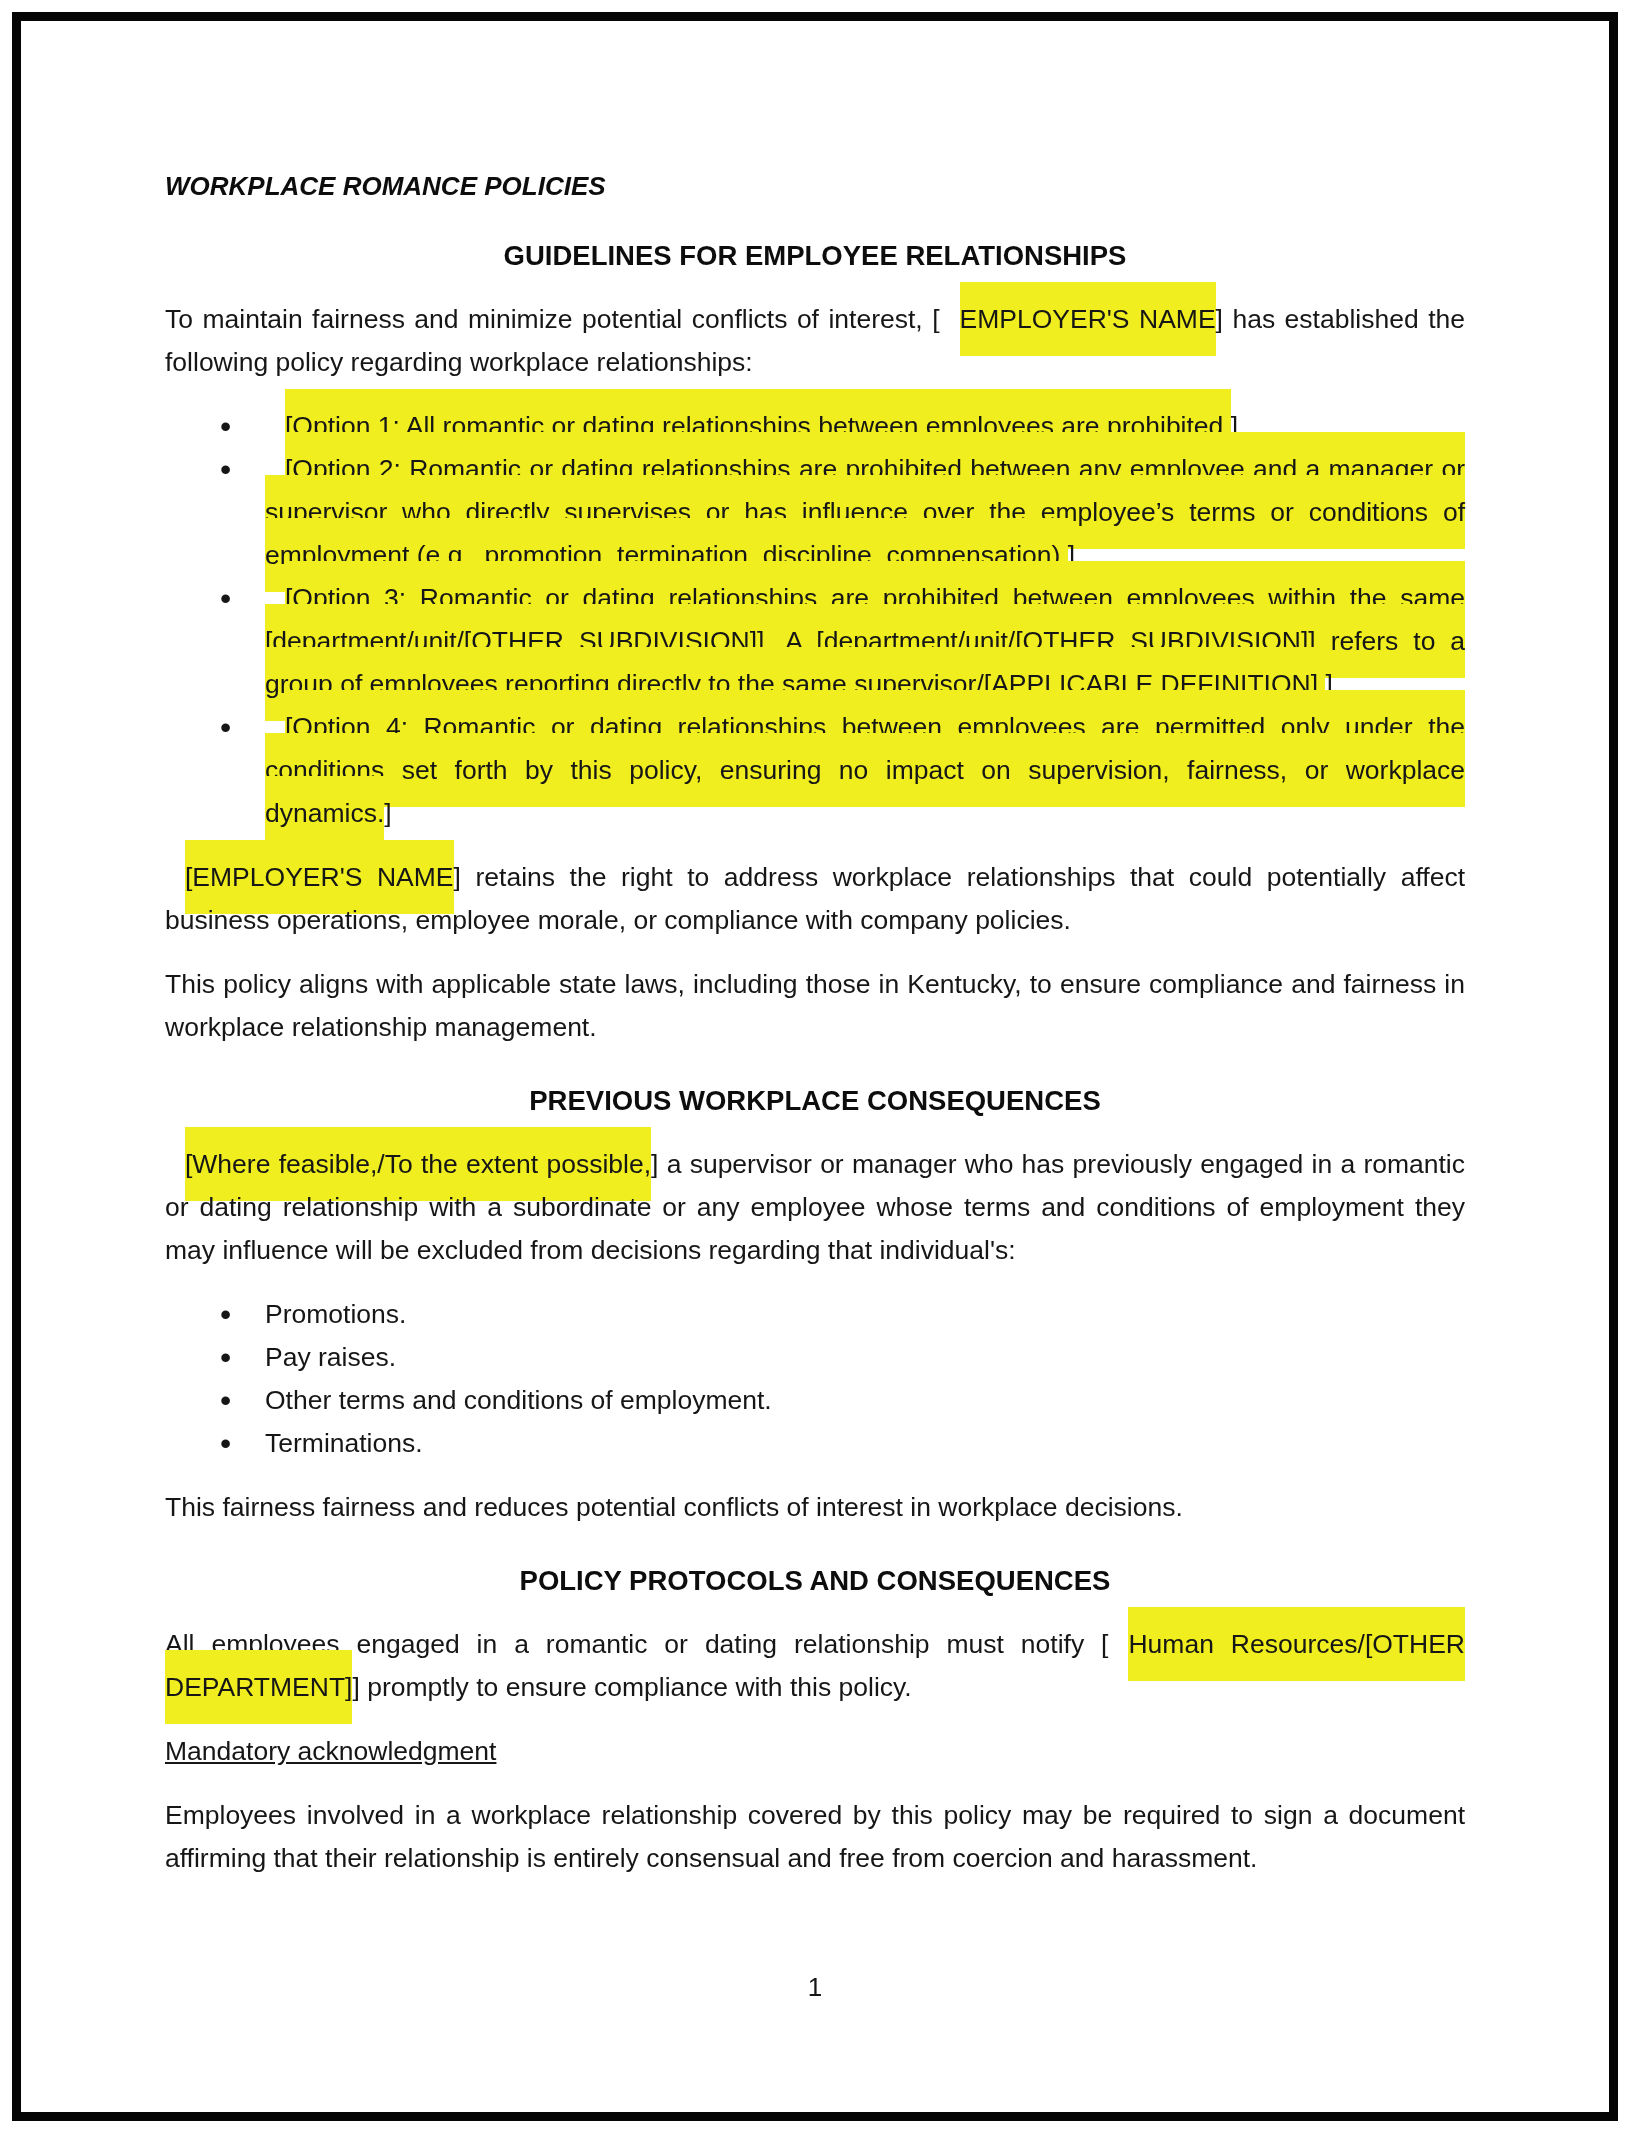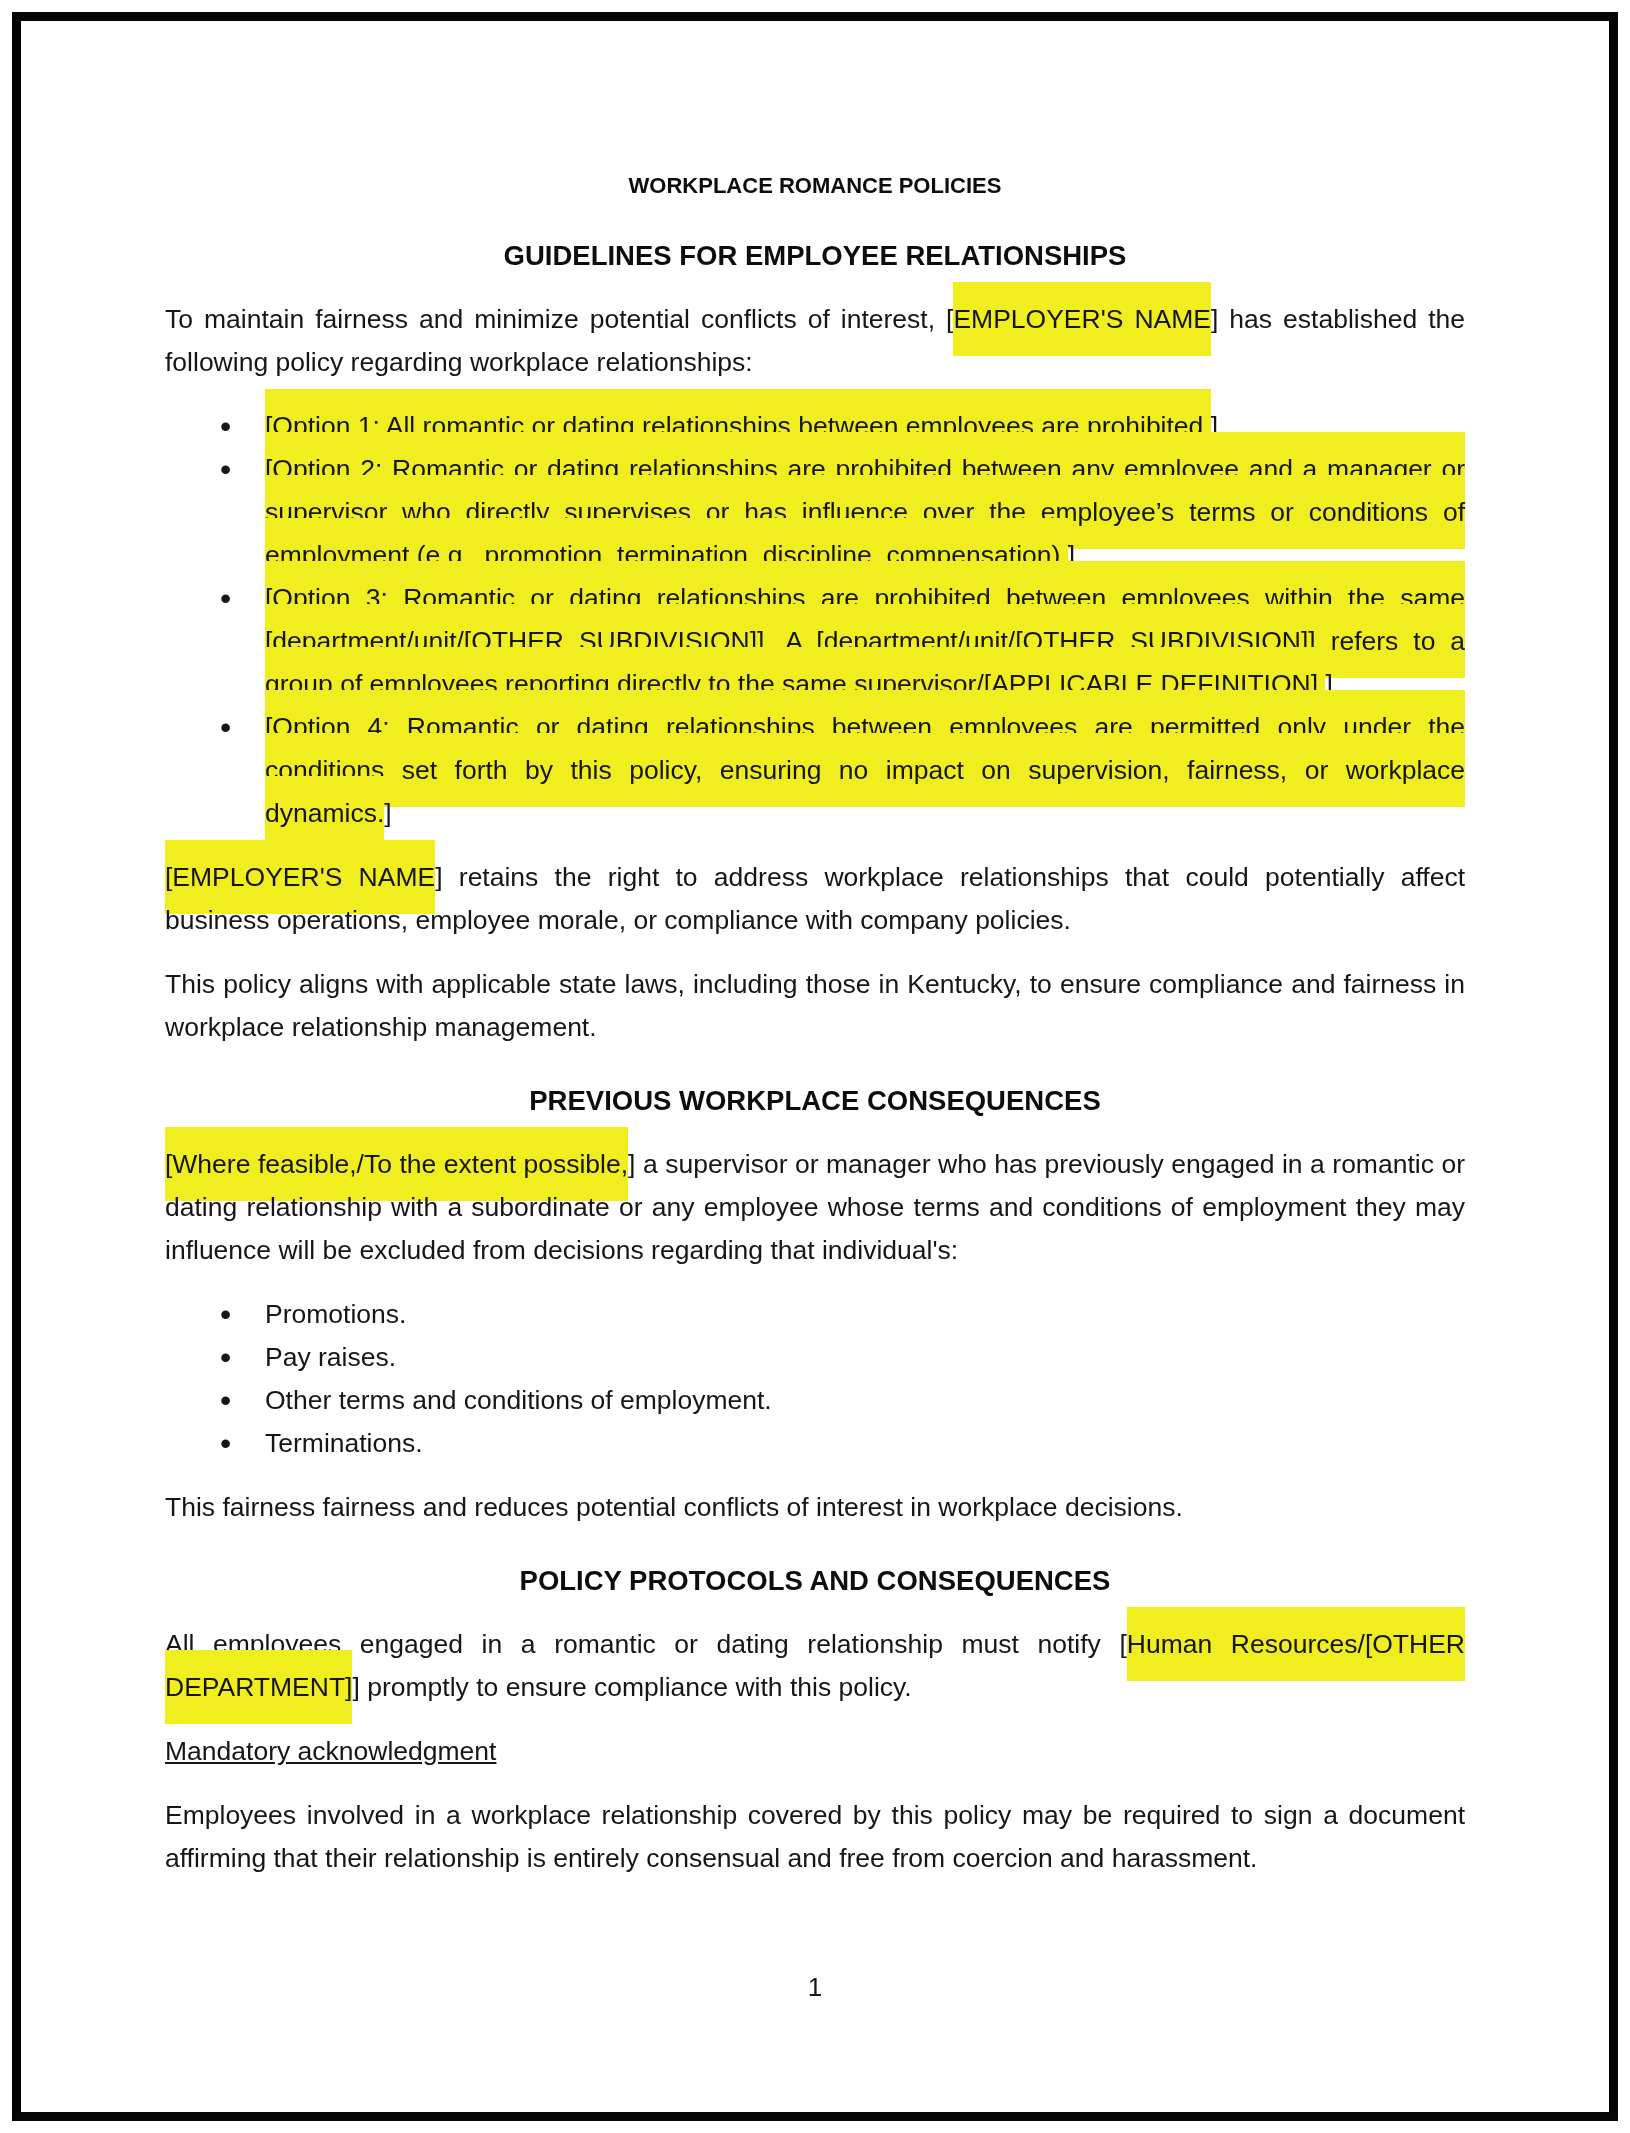--- a/index.html
+++ b/index.html
@@ -19,25 +19,26 @@
   }
   .content {
     position: absolute;
     left: 165px; top: 0;
     width: 1300px;
     font-size: 26.5px;
     line-height: 43px;
   }
   h1.doc-title {
     margin-top: 168px;
-    font-size: 22px;
+    font-size: 26px;
     line-height: 36px;
     font-weight: bold;
-    text-align: center;
+    text-align: left;
     color: #0d0d0d;
+    font-style: italic;
   }
   h2.section-heading {
     margin-top: 30px;
     font-size: 27.5px;
     line-height: 43px;
     font-weight: bold;
     color: #0d0d0d;
     text-align: center;
   }
   h3.sub-heading {
@@ -65,20 +66,21 @@
     left: 55px; top: 0;
   }
   .bullet::before {
     content: "\2022";
     font-size: 32px;
   }
   mark {
     background: var(--hl, #f0ee1e);
     color: inherit;
     padding: 22px 0;
+    margin-left: 20px;
   }
   .page-number {
     position: absolute;
     top: 1966px;
     left: 0;
     width: 1300px;
     text-align: center;
     font-size: 26px;
   }
 </style>

